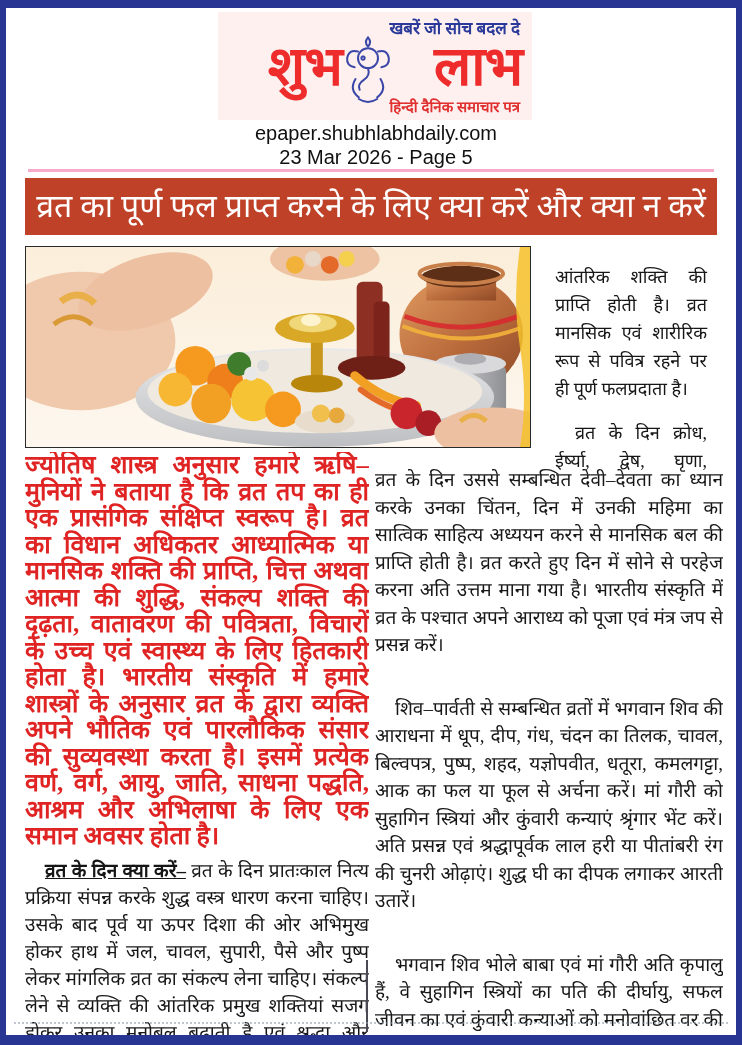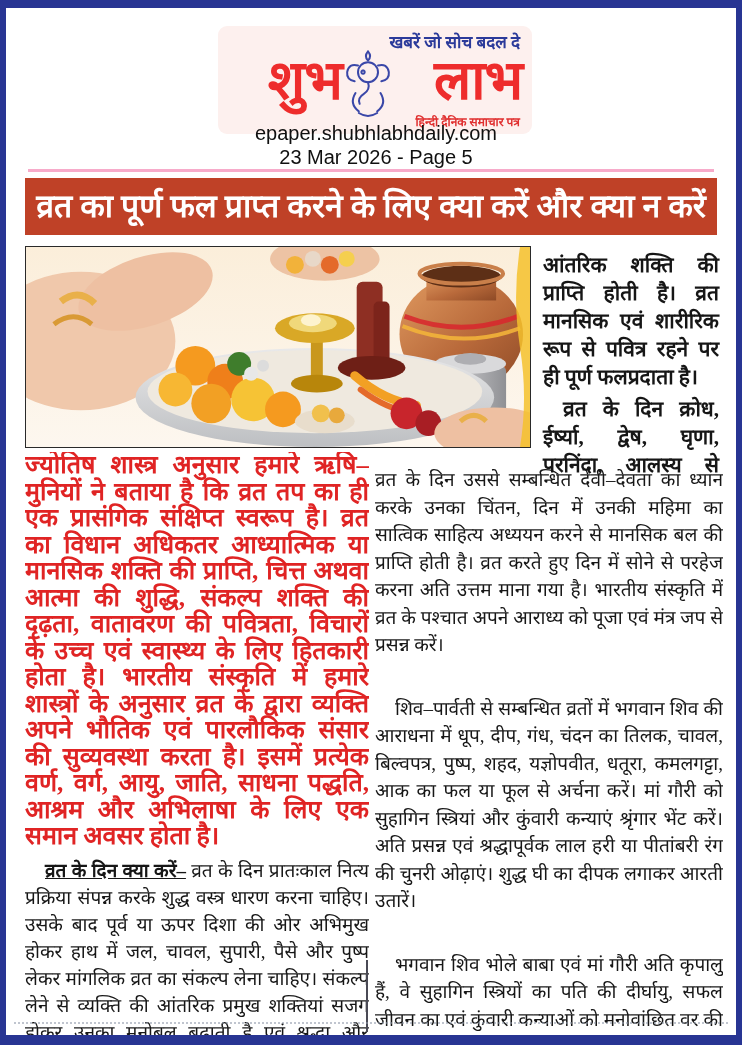--- a/index.html
+++ b/index.html
@@ -12,43 +12,43 @@
     background: #ffffff;
     border-style: solid;
     border-color: #283593;
     border-width: 8px 6px 10px 6px;
     font-family: "Liberation Serif", serif;
     overflow: hidden;
   }
 
   
   .logo-box {
-    position: absolute; left: 212px; top: 18px;
+    position: absolute; left: 212px; top: 4px;
     width: 314px; height: 108px;
     background: #fdf0ee;
-    border-radius: 9px;
+    border-radius: 0;
   }
   .slogan {
     position: absolute; top: 4px; right: 12px;
     font-size: 17px; font-weight: 700;
     color: #2b3a9a;
     white-space: nowrap;
   }
   .logo-row {
     position: absolute; top: 22px; left: 4px; right: 4px;
     display: flex; justify-content: center; align-items: center; gap: 1px;
   }
   .logo-word {
     font-size: 55px; line-height: 62px; font-weight: 800;
     color: #ee2c2c; letter-spacing: -1px; margin-left: 40px;
   }
   .ganesha { width: 50px; height: 66px; flex: 0 0 auto; }
   .mast-tagline {
     position: absolute; bottom: 4px; right: 12px;
-    font-size: 12px; font-weight: 700; color: #e03030;
+    font-size: 15px; font-weight: 700; color: #e03030;
     white-space: nowrap;
   }
 
   .site-url, .site-date {
     position: absolute; left: 0; right: 0;
     text-align: center; color: #101010;
     font-family: "Liberation Sans", sans-serif;
     font-size: 20px; line-height: 24px; padding-left: 10px;
   }
   .site-url  { top: 113px; }
@@ -57,40 +57,40 @@
   .pink-rule {
     position: absolute; left: 22px; top: 161px;
     width: 686px; height: 3px; background: #f7abca;
   }
 
   
   .headline {
     position: absolute; left: 19px; top: 170px;
     width: 692px; height: 57px;
     background: #bf4127; color: #ffffff;
-    font-size: 32px; font-weight: 700;
+    font-size: 32px; font-weight: 400;
     line-height: 57px; text-align: center;
     white-space: nowrap; overflow: hidden;
   }
 
   
   .photo {
     position: absolute; left: 19px; top: 238px;
     width: 506px; height: 202px;
     border: 1px solid #2a2a2a; overflow: hidden; background: #f9efe2;
   }
   .photo svg { display: block; width: 100%; height: 100%; }
 
   .beside-col {
     position: absolute; left: 533px; top: 239px;
     width: 184px; height: 230px; overflow: hidden;
   }
   .beside-col p {
-    margin: 4px; font-size: 21px; line-height: 28px;
-    color: #161616; text-align: justify; font-weight: bold;
+    margin: 16px; font-size: 18px; line-height: 28px;
+    color: #161616; text-align: justify;
   }
   .beside-col p + p { text-indent: 20px; margin-top: 2px; }
 
   .left-col {
     position: absolute; left: 19px; top: 444px;
     width: 344px; height: 584px; overflow: hidden;
   }
   .intro-red {
     margin: 0; color: #e02424; font-weight: 700;
     font-size: 25px; line-height: 26.5px; text-align: justify;

